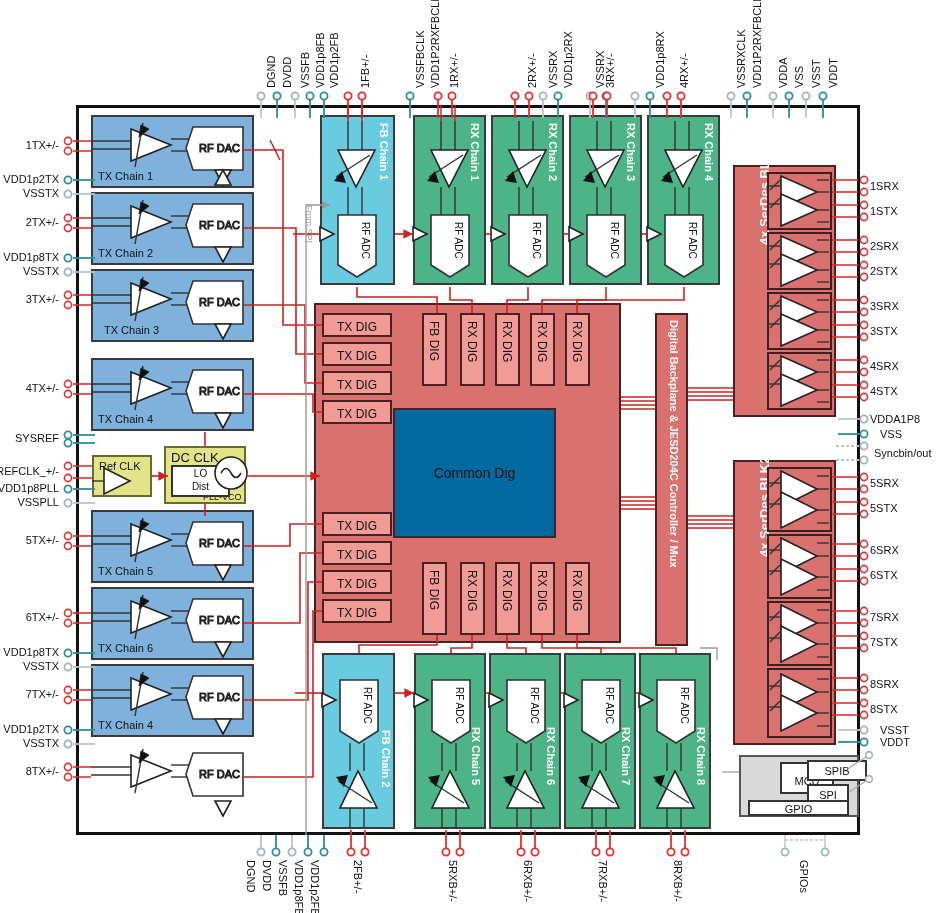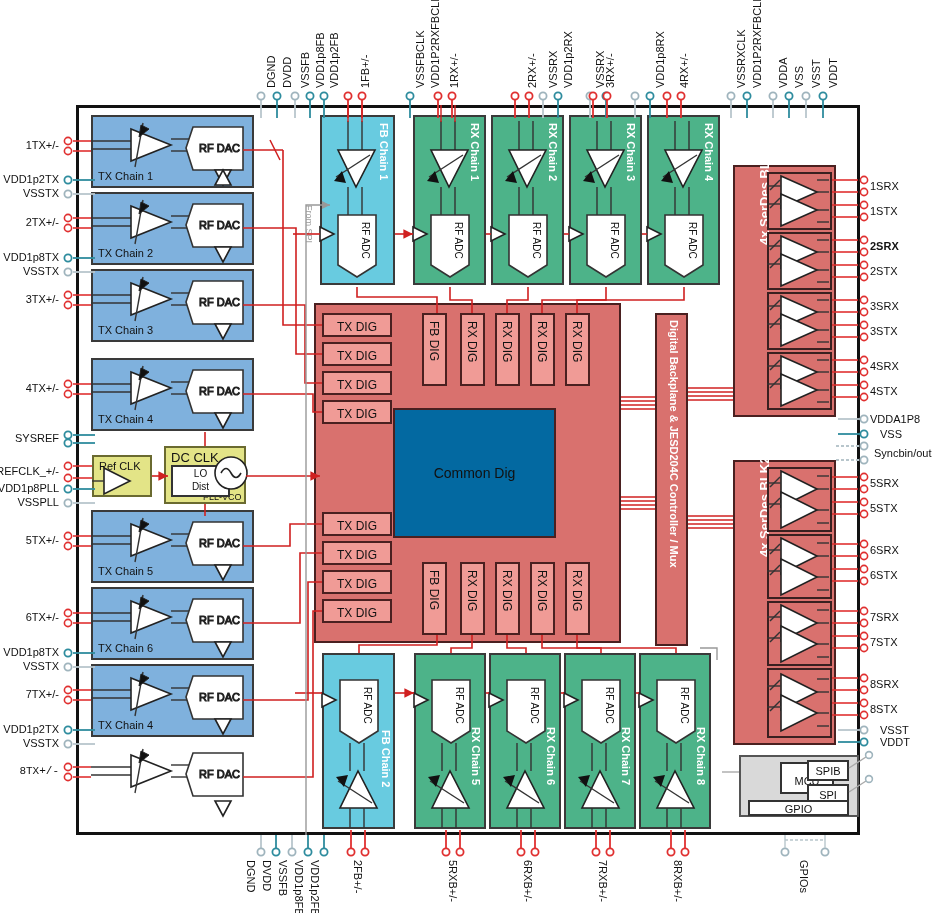--- a/index.html
+++ b/index.html
@@ -42,21 +42,21 @@
 
   <div class="abs chip" style="left:76px;top:105px;width:784px;height:730px;"></div>
 
   <div class="abs tx-chain" style="left:91px;top:115px;width:163px;height:73px;">
     <span class="lbl" style="left:5px;bottom:4px;">TX Chain 1</span>
   </div>
   <div class="abs tx-chain" style="left:91px;top:192px;width:163px;height:73px;">
     <span class="lbl" style="left:5px;bottom:4px;">TX Chain 2</span>
   </div>
   <div class="abs tx-chain" style="left:91px;top:269px;width:163px;height:73px;">
-    <span class="lbl" style="left:5px;bottom:4px;">TX Chain 3</span>
+    <span class="lbl" style="left:11px;bottom:4px;">TX Chain 3</span>
   </div>
   <div class="abs tx-chain" style="left:91px;top:358px;width:163px;height:73px;">
     <span class="lbl" style="left:5px;bottom:4px;">TX Chain 4</span>
   </div>
   <div class="abs tx-chain" style="left:91px;top:510px;width:163px;height:73px;">
     <span class="lbl" style="left:5px;bottom:4px;">TX Chain 5</span>
   </div>
   <div class="abs tx-chain" style="left:91px;top:587px;width:163px;height:73px;">
     <span class="lbl" style="left:5px;bottom:4px;">TX Chain 6</span>
   </div>
@@ -194,21 +194,21 @@
   <div class="abs serdes-lane" style="left:767px;top:467px;width:65px;height:65px;"></div>
   <div class="abs serdes-lane" style="left:767px;top:534px;width:65px;height:65px;"></div>
   <div class="abs serdes-lane" style="left:767px;top:601px;width:65px;height:65px;"></div>
   <div class="abs serdes-lane" style="left:767px;top:668px;width:65px;height:70px;"></div>
 
   <div class="abs mcu-blk" style="left:739px;top:755px;width:120px;height:62px;">
   </div>
   <div class="abs white-blk" style="left:748px;top:762px;width:54px;height:32px;margin-left:32px;">
     <span class="lbl" style="left:0;right:0;top:11px;text-align:center;font-size:11px;">MCU</span>
   </div>
-  <div class="abs white-blk" style="left:807px;top:760px;width:42px;height:21px;">
+  <div class="abs white-blk" style="left:807px;top:760px;width:60px;height:21px;">
     <span class="lbl" style="left:0;right:0;top:3px;text-align:center;font-size:11px;">SPIB</span>
   </div>
   <div class="abs white-blk" style="left:807px;top:784px;width:42px;height:21px;">
     <span class="lbl" style="left:0;right:0;top:3px;text-align:center;font-size:11px;">SPI</span>
   </div>
   <div class="abs white-blk" style="left:748px;top:800px;width:101px;height:16px;">
     <span class="lbl" style="left:0;right:0;top:1px;text-align:center;font-size:11px;">GPIO</span>
   </div>
 
   <span class="lbl vert" style="left:314px;top:205px;transform:rotate(90deg);color:#9a9a9a;font-size:9px;">From SPI</span>
@@ -956,27 +956,27 @@
     <span class="lbl" style="right:882px;top:465px;">REFCLK_+/-</span>
     <span class="lbl" style="right:882px;top:482px;">VDD1p8PLL</span>
     <span class="lbl" style="right:882px;top:496px;">VSSPLL</span>
     <span class="lbl" style="right:882px;top:534px;">5TX+/-</span>
     <span class="lbl" style="right:882px;top:611px;">6TX+/-</span>
     <span class="lbl" style="right:882px;top:646px;">VDD1p8TX</span>
     <span class="lbl" style="right:882px;top:660px;">VSSTX</span>
     <span class="lbl" style="right:882px;top:688px;">7TX+/-</span>
     <span class="lbl" style="right:882px;top:723px;">VDD1p2TX</span>
     <span class="lbl" style="right:882px;top:737px;">VSSTX</span>
-    <span class="lbl" style="right:882px;top:765px;font-family:Liberation Mono, monospace;">8TX+/-</span>
+    <span class="lbl" style="right:882px;top:765px;">8TX+/-</span>
   </div>
 
   <div>
     <span class="lbl" style="left:870px;top:180px;">1SRX</span>
     <span class="lbl" style="left:870px;top:205px;">1STX</span>
-    <span class="lbl" style="left:870px;top:240px;font-weight:bold;">2SRX</span>
+    <span class="lbl" style="left:870px;top:240px;">2SRX</span>
     <span class="lbl" style="left:870px;top:265px;">2STX</span>
     <span class="lbl" style="left:870px;top:300px;">3SRX</span>
     <span class="lbl" style="left:870px;top:325px;">3STX</span>
     <span class="lbl" style="left:870px;top:360px;">4SRX</span>
     <span class="lbl" style="left:870px;top:385px;">4STX</span>
     <span class="lbl" style="left:870px;top:413px;">VDDA1P8</span>
     <span class="lbl" style="left:880px;top:428px;">VSS</span>
     <span class="lbl" style="left:874px;top:447px;">Syncbin/out</span>
     <span class="lbl" style="left:870px;top:477px;">5SRX</span>
     <span class="lbl" style="left:870px;top:502px;">5STX</span>

